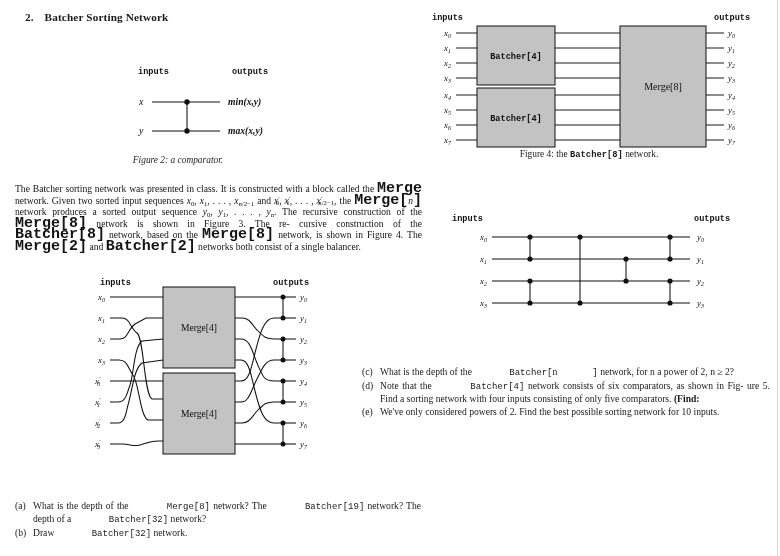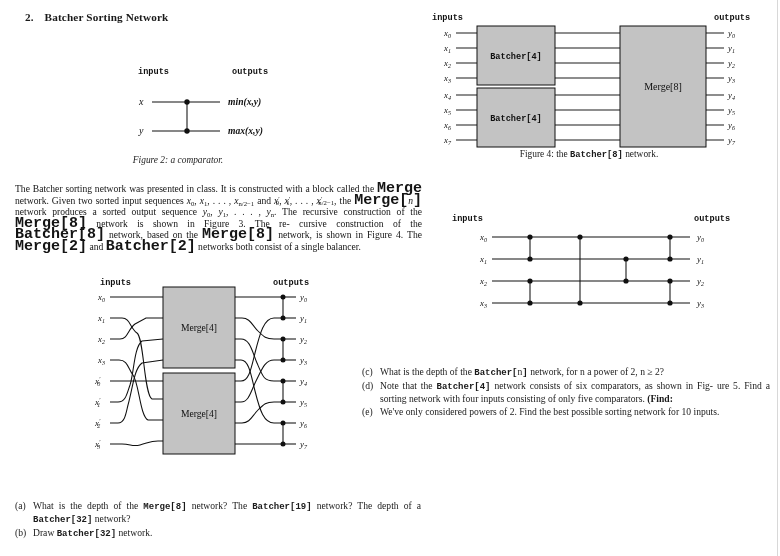--- a/index.html
+++ b/index.html
@@ -32,21 +32,21 @@
   sup { font-size: 70%; vertical-align: .45em; line-height: 0; }
 
   .caption { font-size: 9.4px; text-align: center; }
   .caption .tt { font-family: "Liberation Mono","DejaVu Sans Mono",monospace; font-weight: bold; font-size: 8.8px; }
 
   
   .qlist { font-size: 9.6px; line-height: 12.0px; }
   .qrow { display: flex; margin-bottom: 1px; }
   .qmark { width: 18px; flex: 0 0 18px; text-align: left; }
   .qbody { flex: 1 1 auto; text-align: justify; }
-  .qbody .tt { font-family: "Liberation Mono","DejaVu Sans Mono",monospace; font-weight: bold; font-size: 9.0px; }
+  .qbody .tt { font-family: "Liberation Mono","DejaVu Sans Mono",monospace; font-weight: normal; font-size: 9.0px; margin-left: 35px; }
 
   
   .fig { position: absolute; }
   svg { display: block; overflow: visible; }
   .box-fill { fill: #c3c3c3; stroke: #101010; stroke-width: 1; }
   .wire { stroke: #101010; stroke-width: 1.05; fill: none; }
   .wire-thin { stroke: #101010; stroke-width: .95; fill: none; }
   .dot { fill: #101010; }
   .boxlabel {
     font-family: "Liberation Serif","DejaVu Serif",serif;

